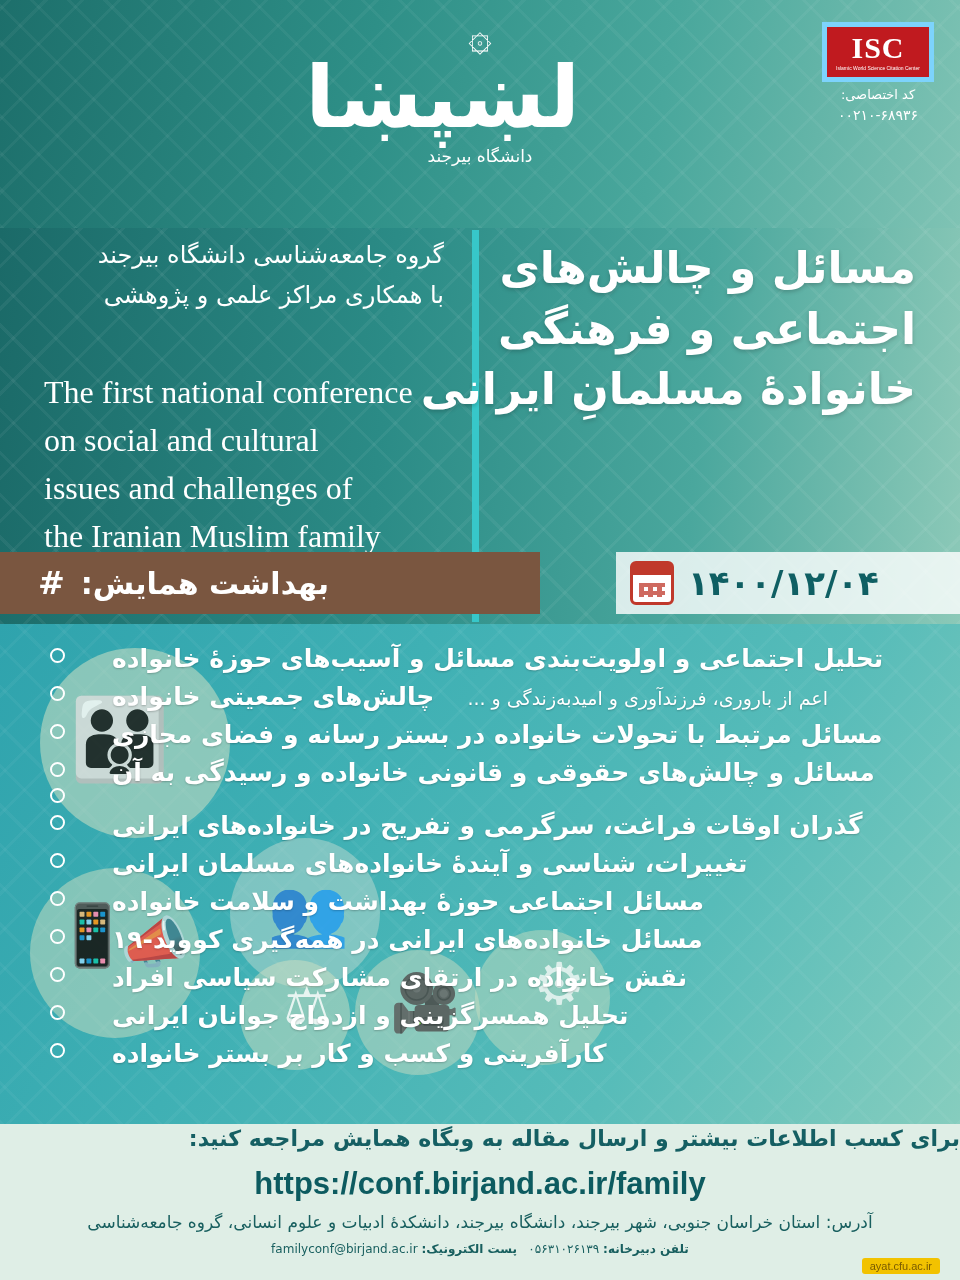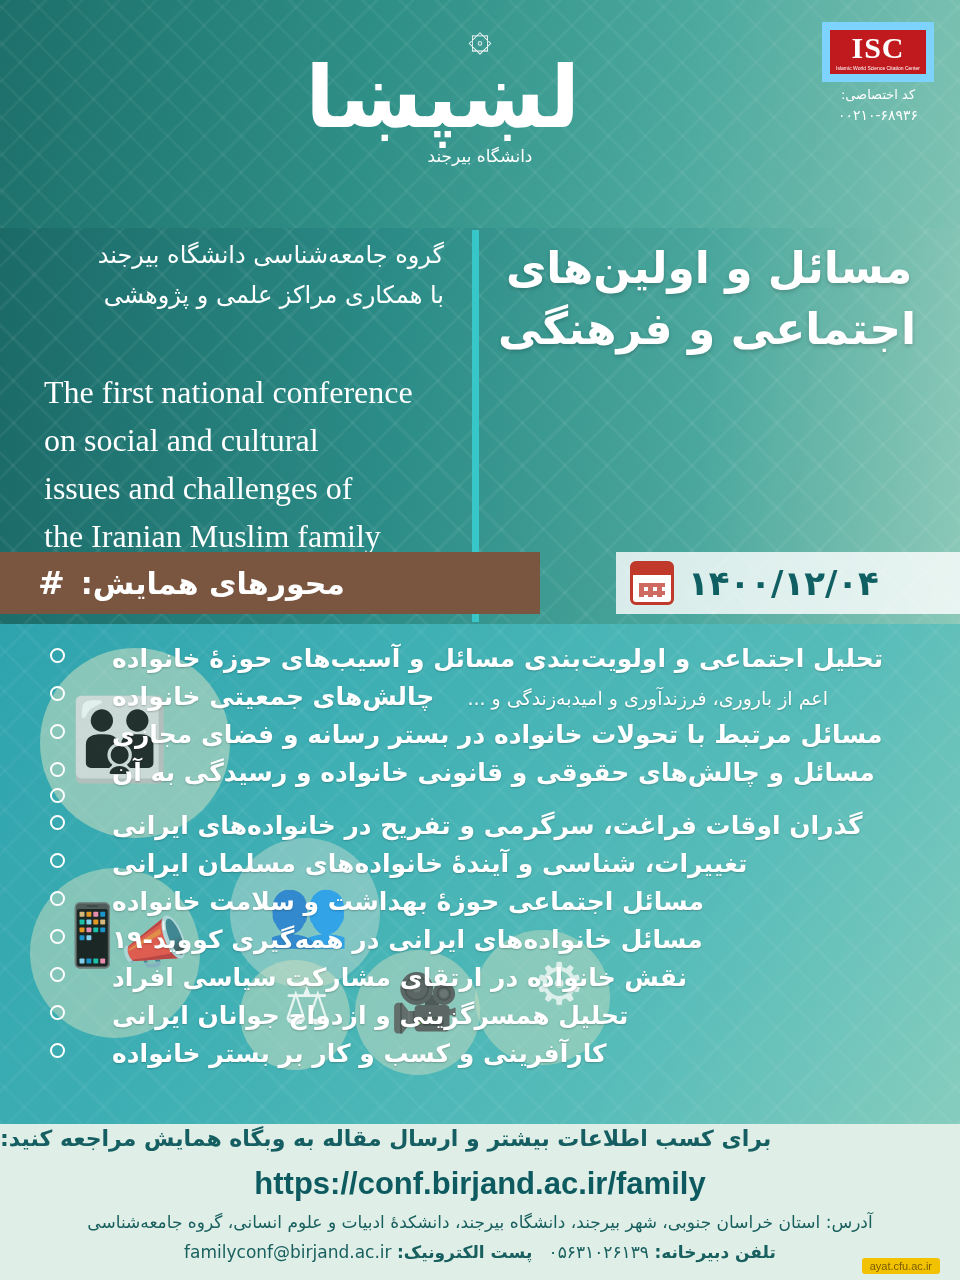--- a/index.html
+++ b/index.html
@@ -65,21 +65,21 @@
     position: absolute;
     top: 22px;
     right: 26px;
     width: 112px;
     text-align: center;
   }
   .isc-logo {
     width: 112px;
     height: 60px;
     background: #c01a1f;
-    border: 8px solid #7dd3fc;
+    border: 5px solid #7dd3fc;
     box-sizing: border-box;
     color: #ffffff;
     display: flex;
     flex-direction: column;
     align-items: center;
     justify-content: center;
     line-height: 1;
   }
   .isc-logo .isc-main {
     font-size: 30px;
@@ -296,21 +296,21 @@
     font-size: 44px;
     line-height: 1;
   }
 
   
   .footer-line1 {
     position: absolute;
     top: 1126px;
     left: 0;
     width: 960px;
-    text-align: left;
+    text-align: right;
     direction: rtl;
     color: #155f63;
     font-size: 22px;
     font-weight: bold;
   }
   .footer-url {
     position: absolute;
     top: 1166px;
     left: 0;
     width: 960px;
@@ -333,21 +333,21 @@
   }
   .footer-address b { font-weight: normal; }
   .footer-contact {
     position: absolute;
     top: 1242px;
     left: 0;
     width: 960px;
     text-align: center;
     direction: rtl;
     color: #185f5f;
-    font-size: 17px;
+    font-size: 12px;
   }
   .footer-contact b { font-weight: bold; }
   .ayat-badge {
     position: absolute;
     bottom: 6px;
     right: 20px;
     background: #f2c200;
     color: #7a5b00;
     font-size: 11px;
     padding: 2px 8px;
@@ -392,22 +392,23 @@
 
   <div class="uni-logo">
     <div class="uni-mark-top">۞</div>
     <div class="uni-mark">لښپښا</div>
     <div class="uni-name">دانشگاه بیرجند</div>
   </div>
 
   <div class="divider"></div>
 
   <div class="fa-title">
-    <div>مسائل و اولین‌های</div>
+    <div>مسائل و چالش‌های</div>
     <div>اجتماعی و فرهنگی</div>
+    <div>خانوادهٔ مسلمانِ ایرانی</div>
   </div>
 
   <div class="en-right">
     <div>گروه جامعه‌شناسی دانشگاه بیرجند</div>
     <div>با همکاری مراکز علمی و پژوهشی</div>
   </div>
 
   <div class="en-title">
     <div>The first national conference</div>
     <div>on social and cultural</div>
@@ -415,21 +416,21 @@
     <div>the Iranian Muslim family</div>
   </div>
 
   <div class="date-bar">
     <div class="cal-icon"></div>
     <div class="date-text">۱۴۰۰/۱۲/۰۴</div>
   </div>
 
   <div class="axes-header">
     <span class="hash">#</span>
-    <span class="axes-label">محورهای همایش:</span>
+    <span class="axes-label">بهداشت همایش:</span>
   </div>
 
   <ul class="axes-list">
     <li>
         <span class="bullet"></span>
         <span class="txt">تحلیل اجتماعی و اولویت‌بندی مسائل و آسیب‌های حوزهٔ خانواده</span>
         <span class="sub"></span>
       </li>
     <li>
         <span class="bullet"></span>

